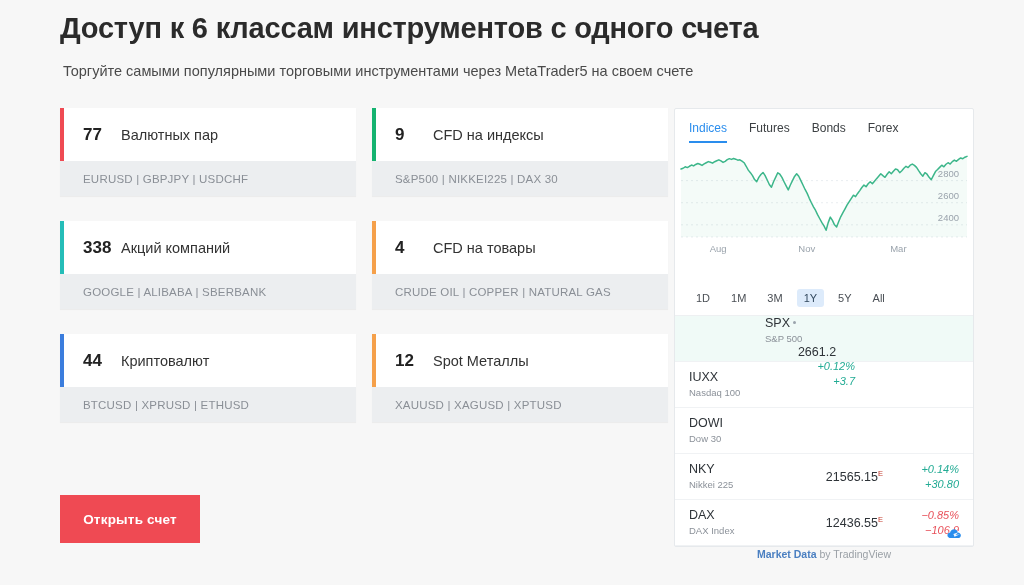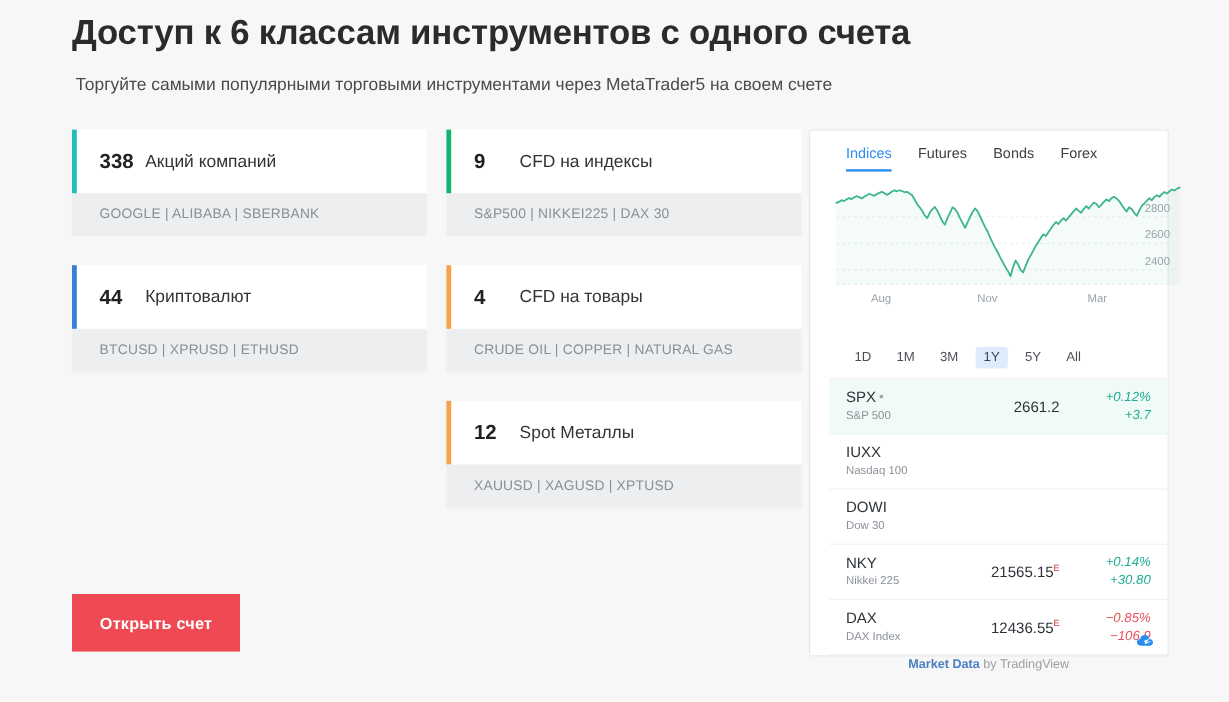--- a/index.html
+++ b/index.html
@@ -113,21 +113,20 @@
   
   .tv-widget {
     position: absolute;
     left: 674px;
     top: 108px;
     width: 300px;
     background: #ffffff;
     border: 1px solid #e6e9ec;
     border-radius: 2px;
     box-sizing: border-box;
-    padding-left: 16px;
   }
   .tv-tabs {
     display: flex;
     padding: 12px 14px 0 14px;
     height: 34px;
     box-sizing: border-box;
   }
   .tv-tab {
     font-size: 12px;
     color: #3c4043;
@@ -179,20 +178,21 @@
     display: flex;
     align-items: center;
     height: 45px;
     padding: 0 14px;
     border-bottom: 1px solid #f0f2f4;
     position: relative;
     cursor: pointer;
   }
   .tv-row.highlight {
     background: #f0faf7;
+    flex-direction: column;
   }
   .tv-row .sym-block {
     width: 118px;
   }
   .tv-sym {
     font-size: 12.5px;
     color: #2e3338;
     line-height: 15px;
   }
   .tv-dot {
@@ -260,20 +260,28 @@
 </head>
 <body>
 
 <div class="page-header">
   <h1 class="page-title">Доступ к 6 классам инструментов с одного счета</h1>
   <p class="page-subtitle">Торгуйте самыми популярными торговыми инструментами через MetaTrader5 на своем счете</p>
 </div>
 
 <div class="cards clearfix">
   <div class="card-col left" id="col-left">
+      <div class="card">
+        <div class="card-accent" style="background: rgb(239, 74, 83);"></div>
+        <div class="card-main">
+          <span class="card-count">77</span>
+          <span class="card-label">Валютных пар</span>
+        </div>
+        <div class="card-symbols">EURUSD  |  GBPJPY  |  USDCHF</div>
+      </div>
       <div class="card">
         <div class="card-accent" style="background: rgb(37, 189, 184);"></div>
         <div class="card-main">
           <span class="card-count">338</span>
           <span class="card-label">Акций компаний</span>
         </div>
         <div class="card-symbols">GOOGLE  |  ALIBABA  |  SBERBANK</div>
       </div>
       <div class="card">
         <div class="card-accent" style="background: rgb(59, 125, 221);"></div>

